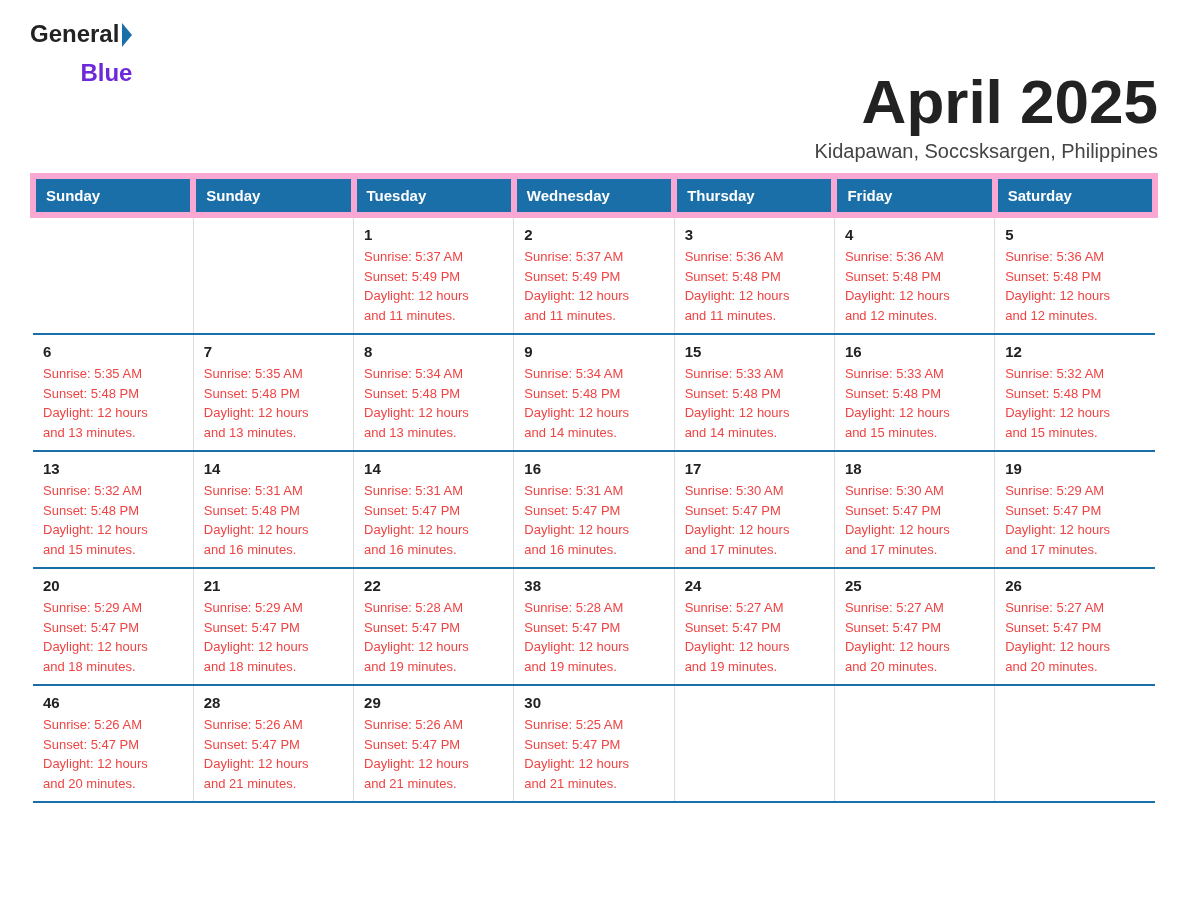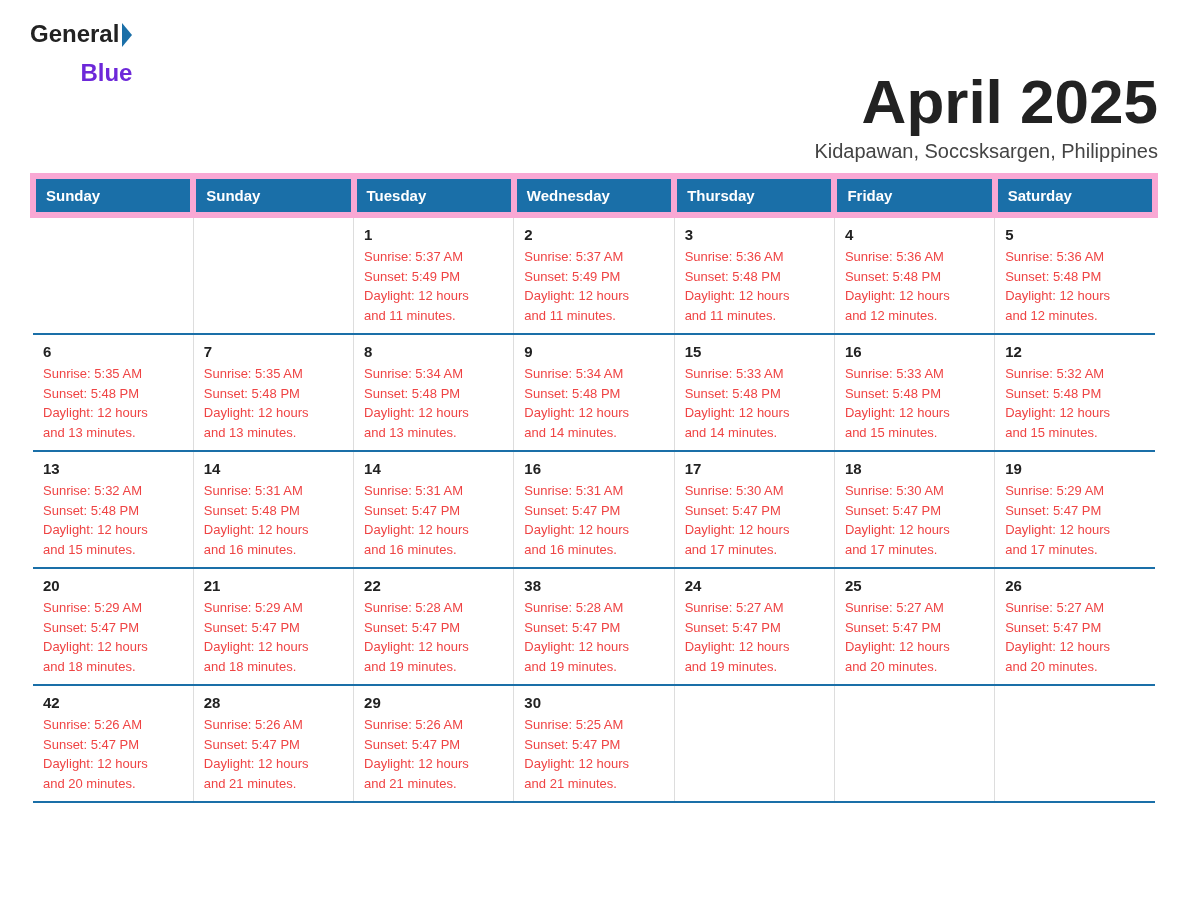--- a/index.html
+++ b/index.html
@@ -249,21 +249,21 @@
           <span class="day-number">25</span>
           <div class="day-info">Sunrise: 5:27 AM<br>Sunset: 5:47 PM<br>Daylight: 12 hours<br>and 20 minutes.</div>
         </td>
         <td>
           <span class="day-number">26</span>
           <div class="day-info">Sunrise: 5:27 AM<br>Sunset: 5:47 PM<br>Daylight: 12 hours<br>and 20 minutes.</div>
         </td>
       </tr>
       <tr>
         <td>
-          <span class="day-number">42</span>
+          <span class="day-number">46</span>
           <div class="day-info">Sunrise: 5:26 AM<br>Sunset: 5:47 PM<br>Daylight: 12 hours<br>and 20 minutes.</div>
         </td>
         <td>
           <span class="day-number">28</span>
           <div class="day-info">Sunrise: 5:26 AM<br>Sunset: 5:47 PM<br>Daylight: 12 hours<br>and 21 minutes.</div>
         </td>
         <td>
           <span class="day-number">29</span>
           <div class="day-info">Sunrise: 5:26 AM<br>Sunset: 5:47 PM<br>Daylight: 12 hours<br>and 21 minutes.</div>
         </td>

